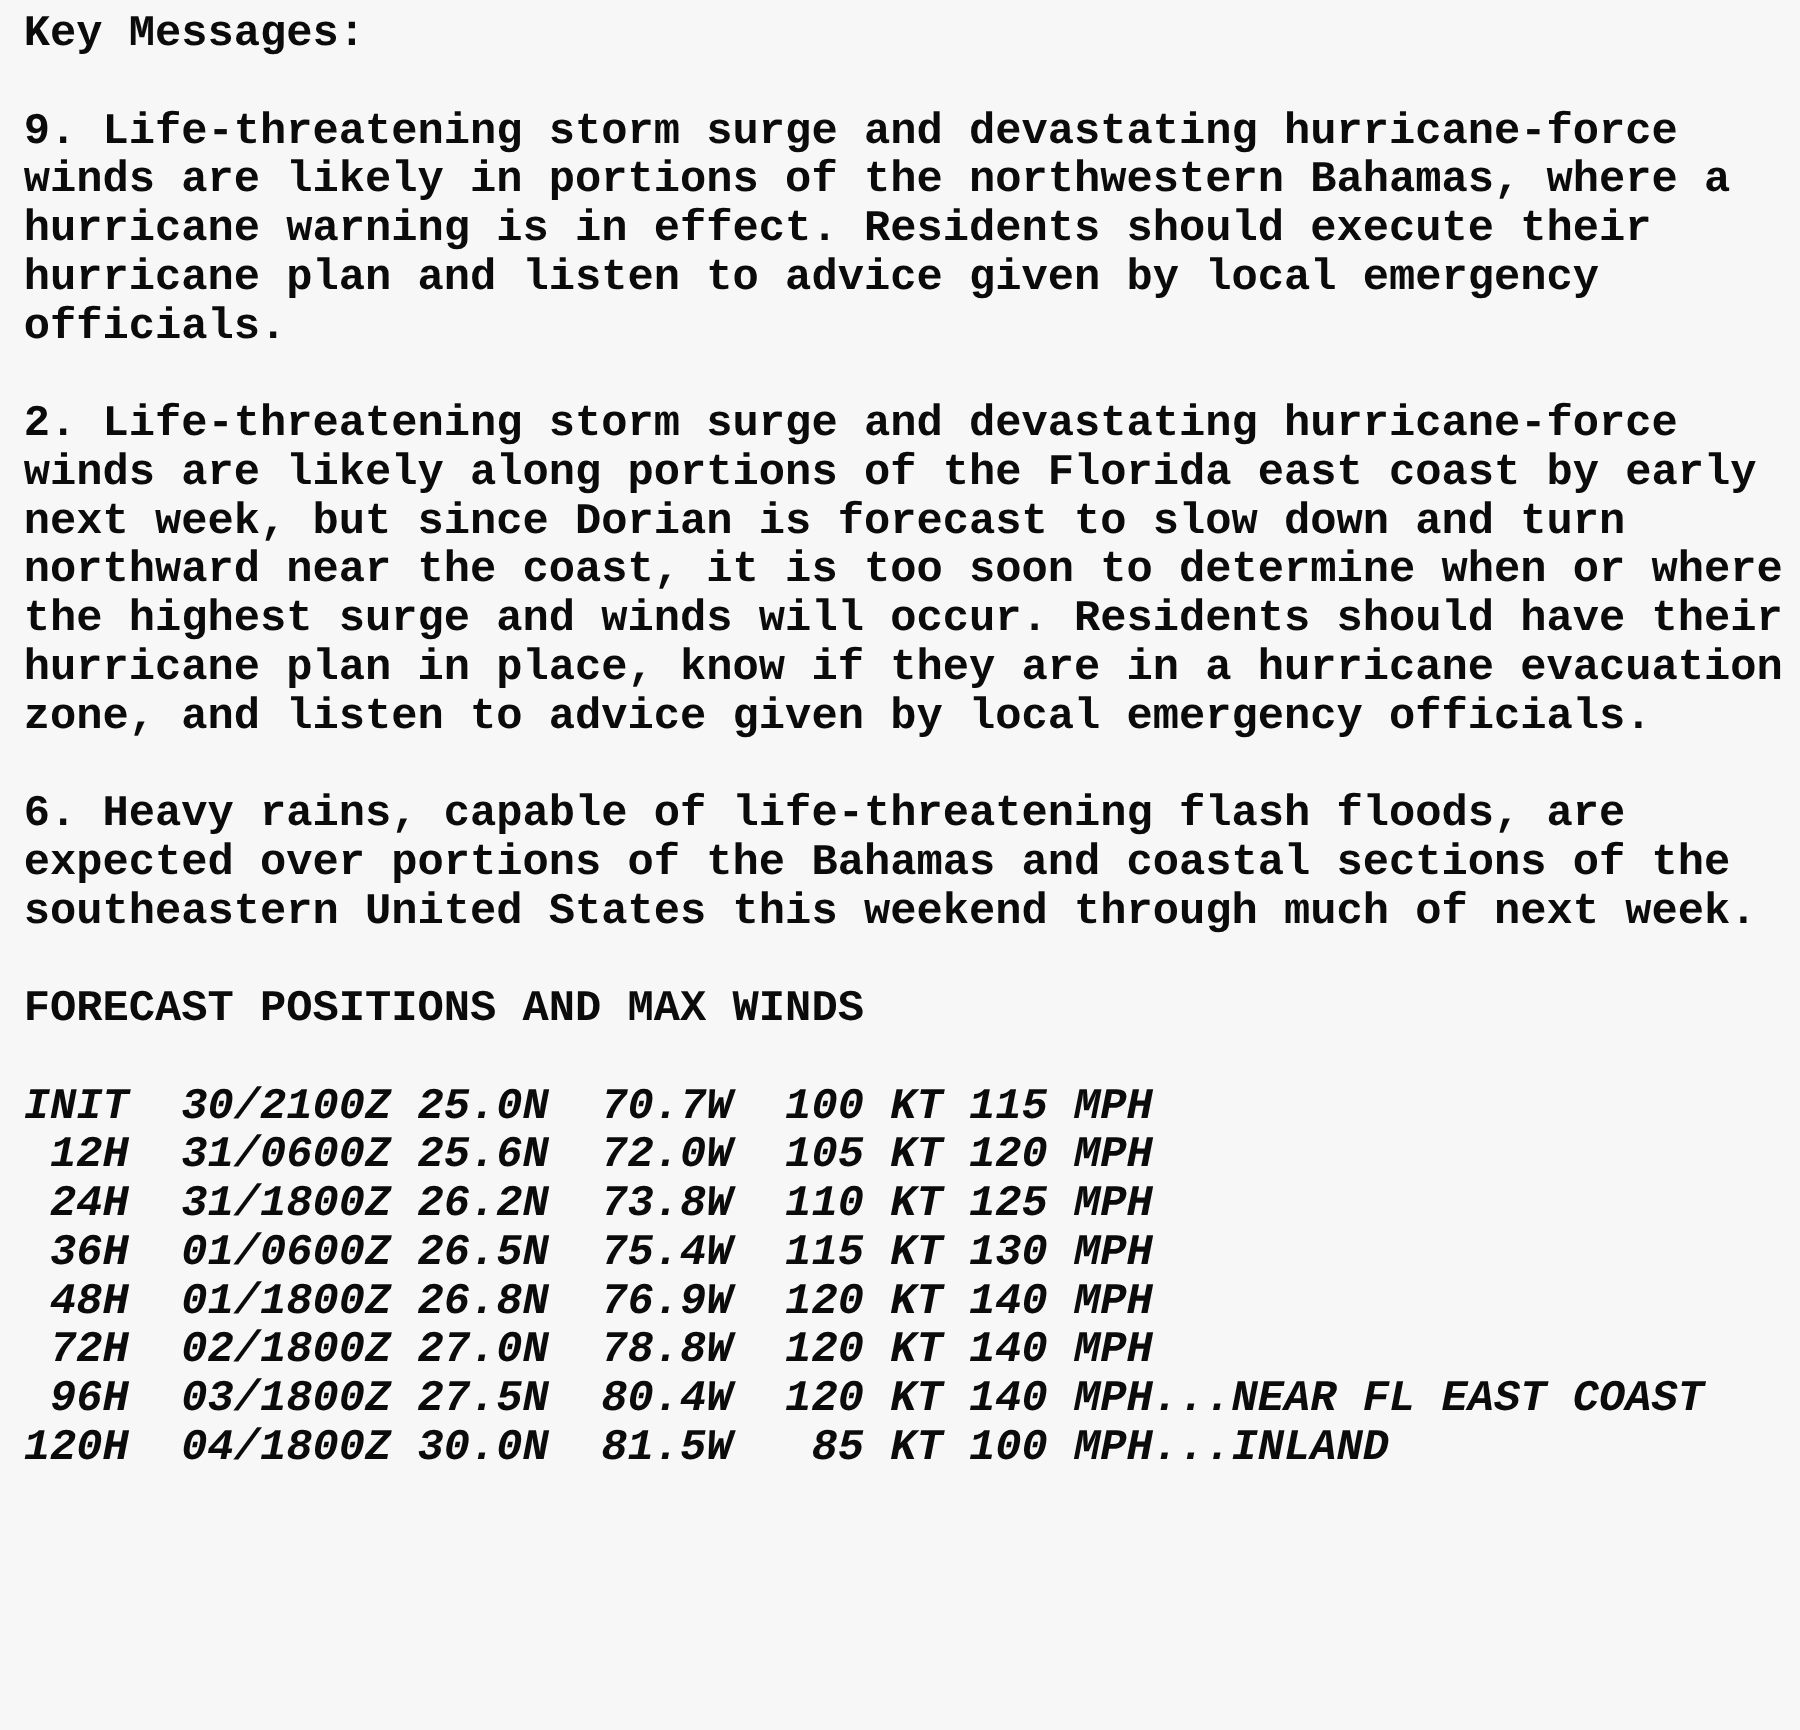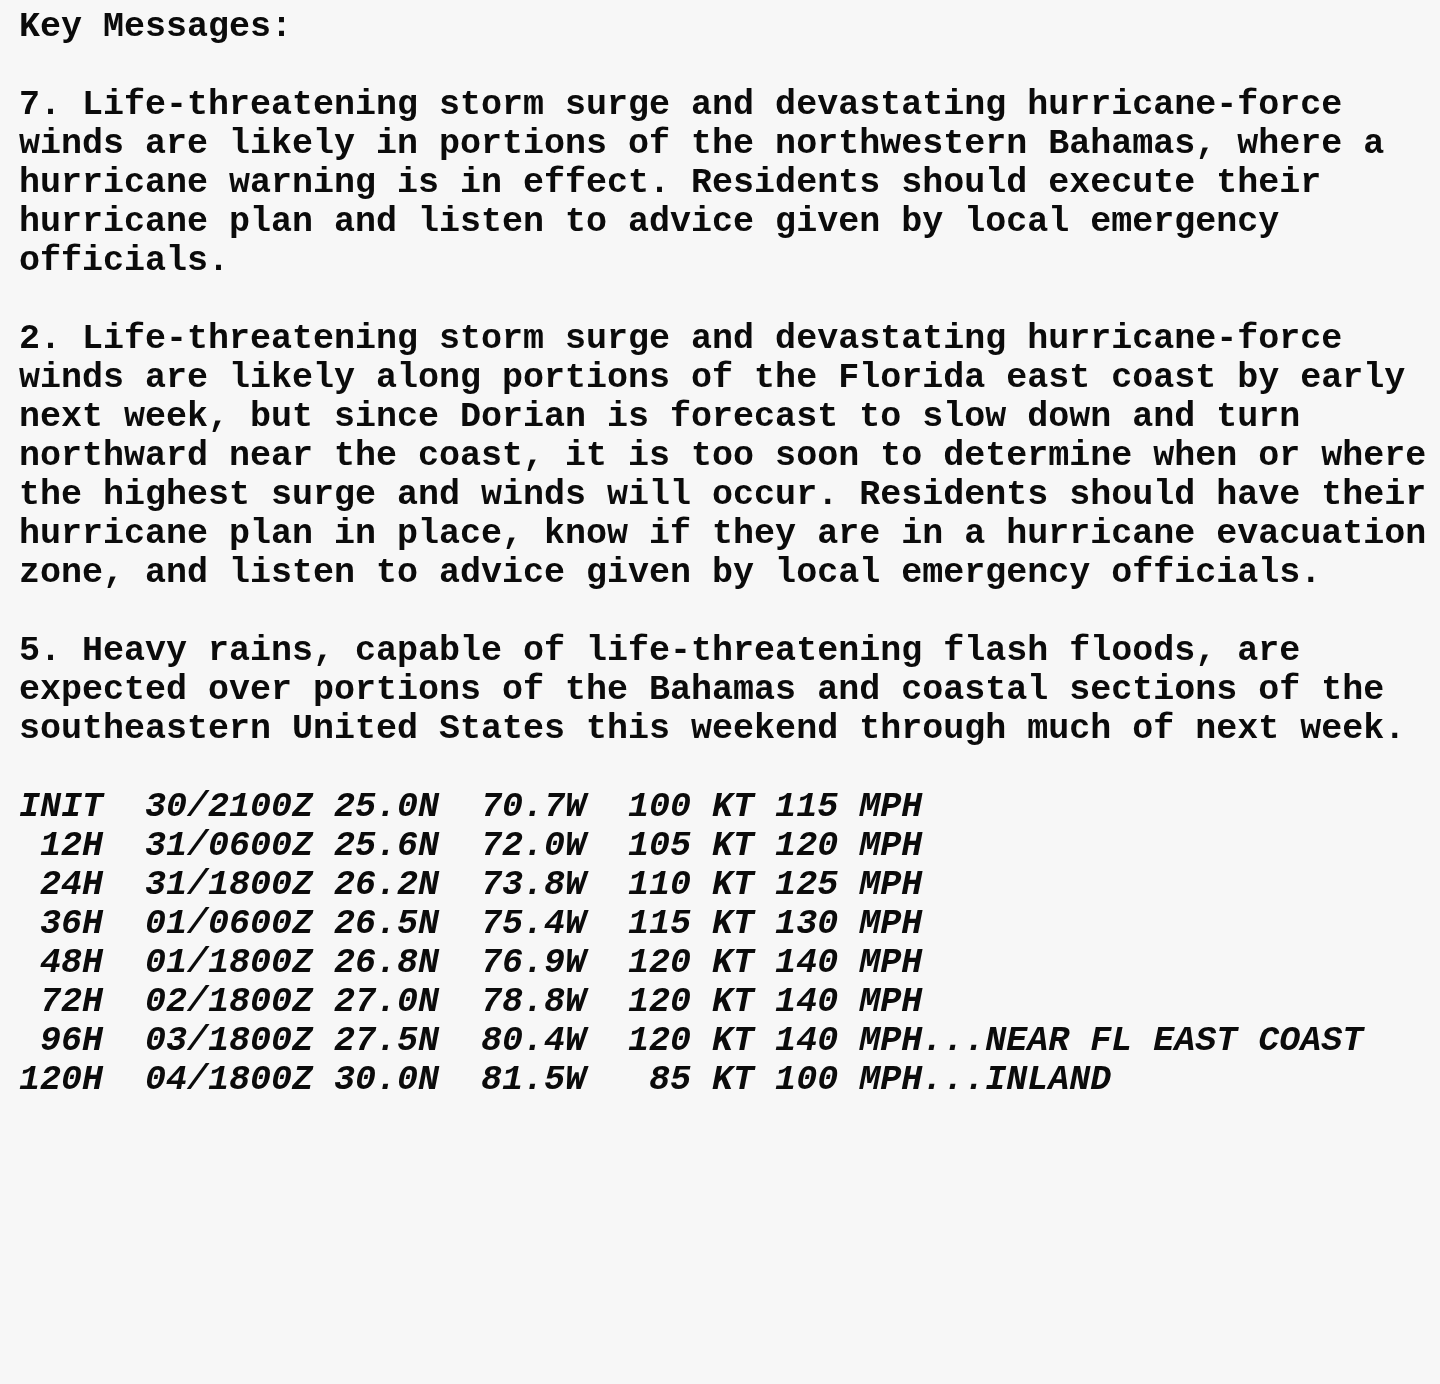--- a/index.html
+++ b/index.html
@@ -27,35 +27,36 @@
   }
   .mono-block.last { margin-bottom: 0; font-style: italic; }
 </style>
 </head>
 <body>
 
 <div class="doc">
 
   <div class="mono-block">Key Messages:</div>
 
-  <div class="mono-block">7. Life-threatening storm surge and devastating hurricane-force
+  <div class="mono-block">9. Life-threatening storm surge and devastating hurricane-force
 winds are likely in portions of the northwestern Bahamas, where a
 hurricane warning is in effect. Residents should execute their
 hurricane plan and listen to advice given by local emergency
 officials.</div>
 
   <div class="mono-block">2. Life-threatening storm surge and devastating hurricane-force
 winds are likely along portions of the Florida east coast by early
 next week, but since Dorian is forecast to slow down and turn
 northward near the coast, it is too soon to determine when or where
 the highest surge and winds will occur. Residents should have their
 hurricane plan in place, know if they are in a hurricane evacuation
 zone, and listen to advice given by local emergency officials.</div>
 
 
-  <div class="mono-block">5. Heavy rains, capable of life-threatening flash floods, are
+  <div class="mono-block">6. Heavy rains, capable of life-threatening flash floods, are
 expected over portions of the Bahamas and coastal sections of the
 southeastern United States this weekend through much of next week.</div>
 
+  <div class="mono-block">FORECAST POSITIONS AND MAX WINDS</div>
 
   <div class="mono-block last"><div>INIT  30/2100Z 25.0N  70.7W  100 KT 115 MPH</div><div> 12H  31/0600Z 25.6N  72.0W  105 KT 120 MPH</div><div> 24H  31/1800Z 26.2N  73.8W  110 KT 125 MPH</div><div> 36H  01/0600Z 26.5N  75.4W  115 KT 130 MPH</div><div> 48H  01/1800Z 26.8N  76.9W  120 KT 140 MPH</div><div> 72H  02/1800Z 27.0N  78.8W  120 KT 140 MPH</div><div> 96H  03/1800Z 27.5N  80.4W  120 KT 140 MPH...NEAR FL EAST COAST</div><div>120H  04/1800Z 30.0N  81.5W   85 KT 100 MPH...INLAND</div></div>
 
 </div>
 
 </body></html>

